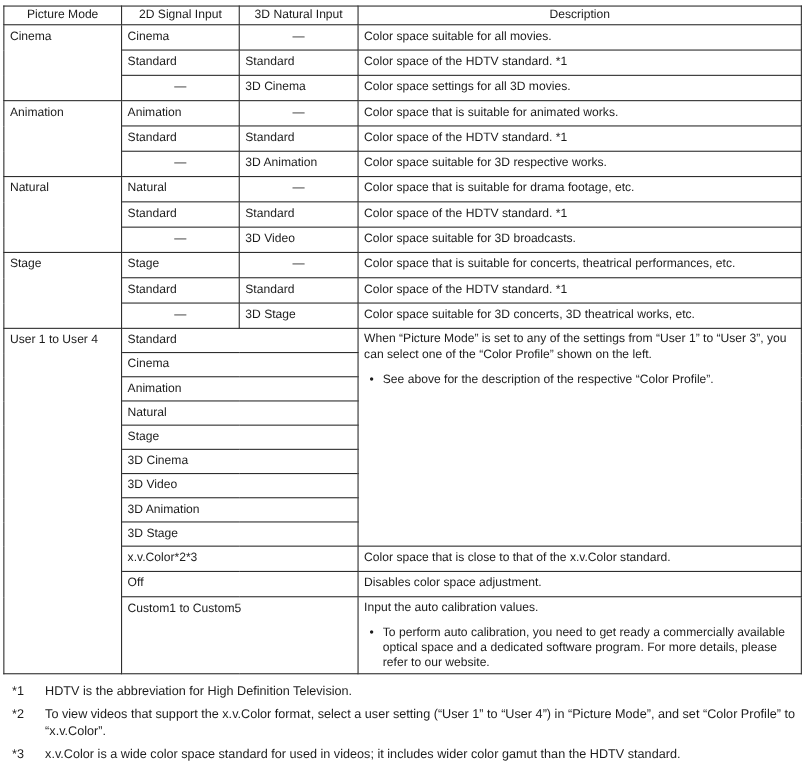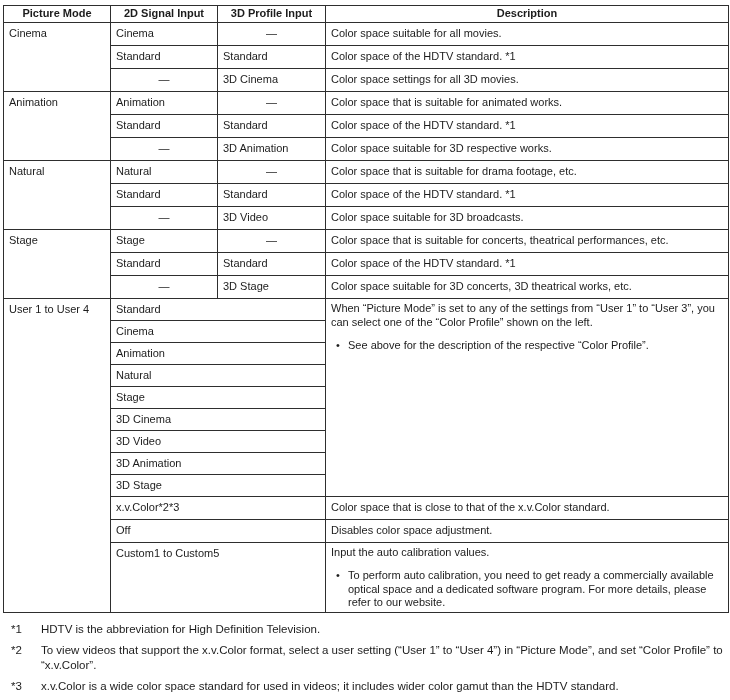--- a/index.html
+++ b/index.html
@@ -27,21 +27,21 @@
   .profile-table td {
     border: 1px solid #2e2e2e;
     font-size: 11px;
     line-height: 1.25;
     padding: 2px 5px;
     vertical-align: middle;
     overflow: hidden;
     word-wrap: break-word;
   }
   .profile-table th {
-    font-weight: bold;
+    font-weight: normal;
     text-align: center;
     height: 14px;
     padding: 1px 3px;
   }
   .profile-table td { height: 18px; }
   .profile-table td.mode-cell {
     vertical-align: top;
     padding-top: 4px;
   }
   .profile-table td.center { text-align: center; }
@@ -89,21 +89,21 @@
     <colgroup>
       <col style="width:107px">
       <col style="width:107px">
       <col style="width:108px">
       <col style="width:403px">
     </colgroup>
     <thead>
       <tr>
         <th>Picture Mode</th>
         <th>2D Signal Input</th>
-        <th>3D Profile Input</th>
+        <th>3D Natural Input</th>
         <th>Description</th>
       </tr>
     </thead>
     <tbody>
 
       <tr>
         <td rowspan="3" class="mode-cell">Cinema</td>
         <td>Cinema</td>
         <td class="center">—</td>
         <td>Color space suitable for all movies.</td>

